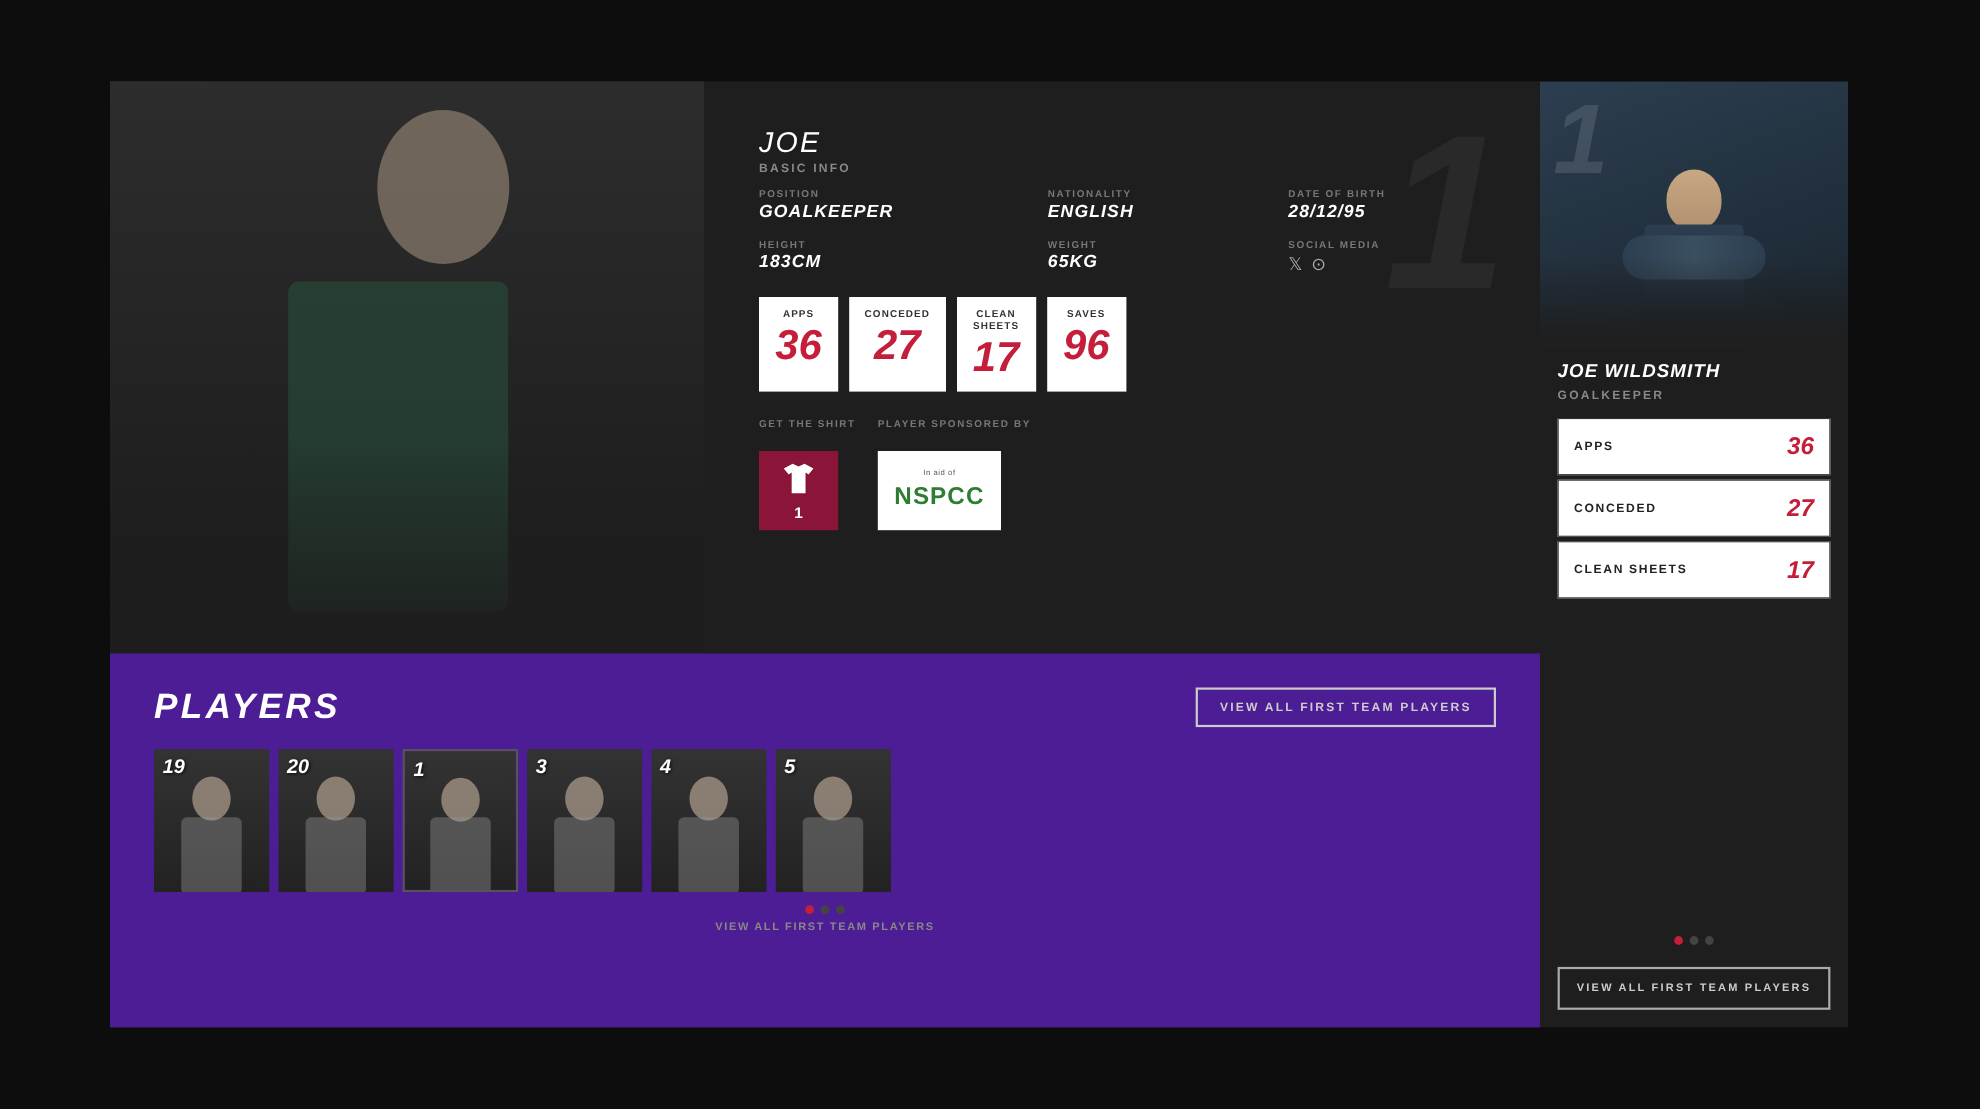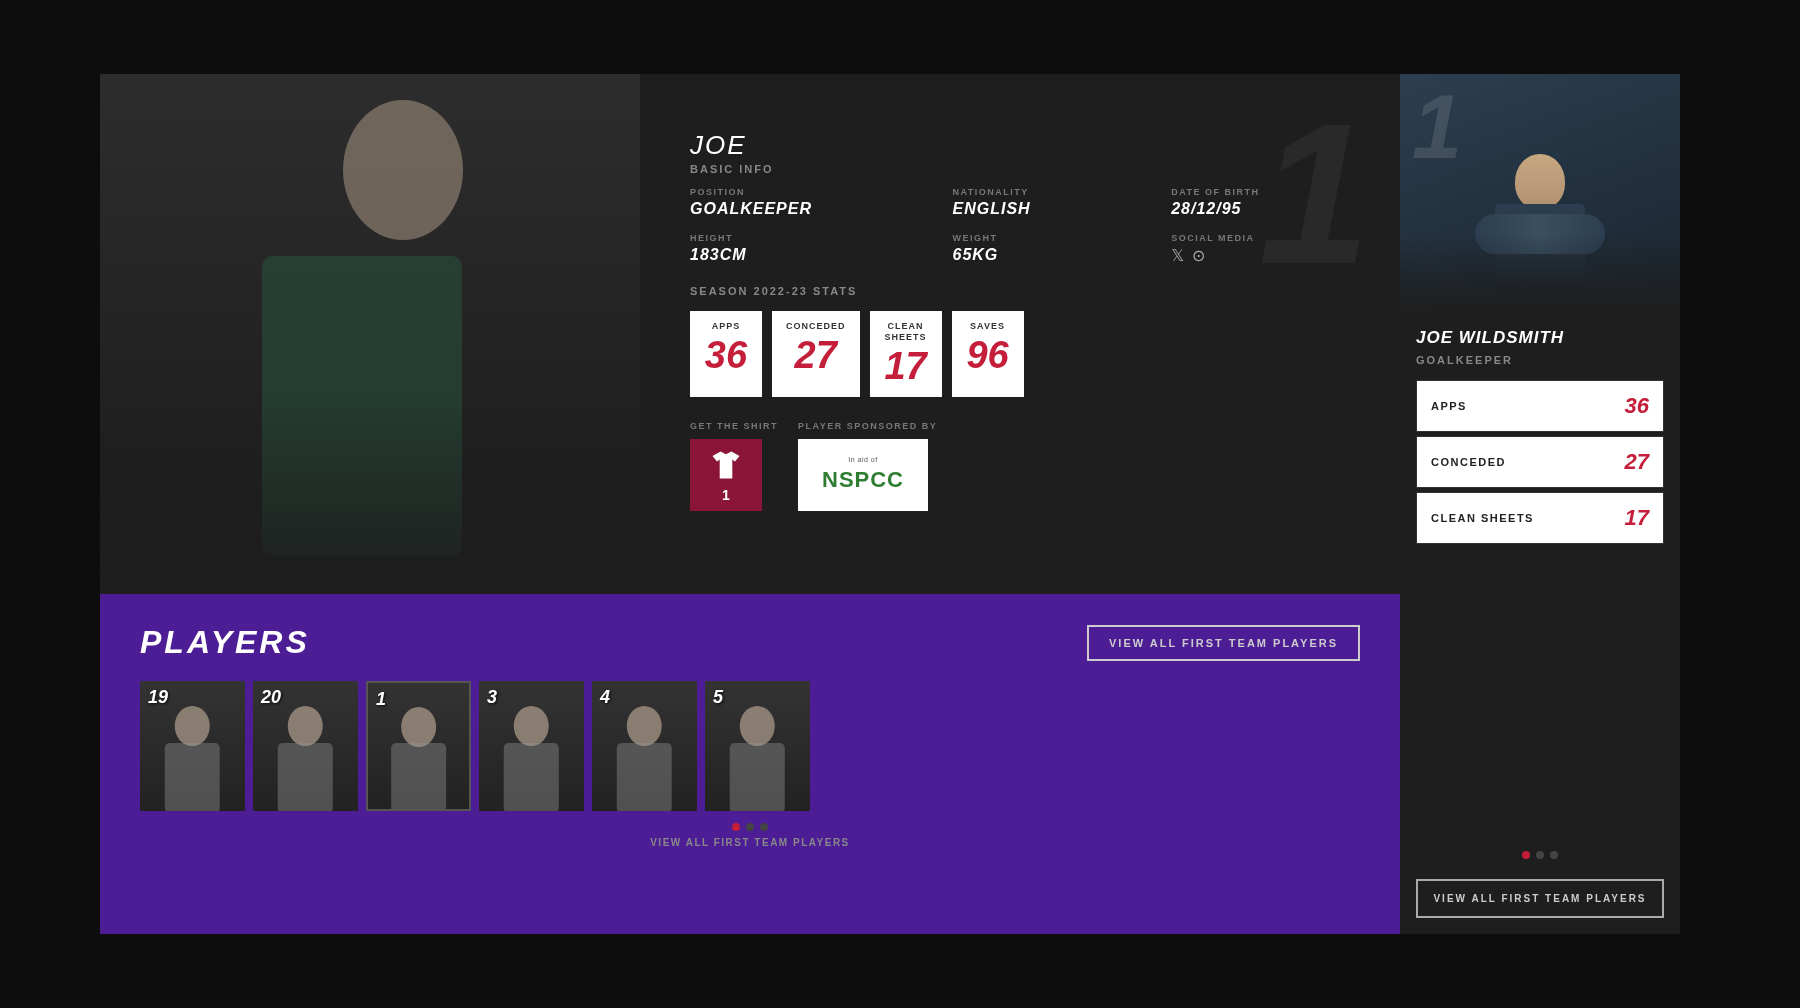--- a/index.html
+++ b/index.html
@@ -41,21 +41,21 @@
     .player-photo-bg {
       width: 100%;
       height: 100%;
       background: linear-gradient(to bottom, #2d2d2d, #1a1a1a);
       position: relative;
     }
 
     
     .player-info-area {
       flex: 1;
-      padding: 56px 40px 30px 50px;
+      padding: 40px 40px 30px 50px;
       position: relative;
     }
 
     
     .bg-number {
       position: absolute;
       right: 30px;
       top: 20px;
       font-size: 200px;
       font-weight: 900;
@@ -179,21 +179,21 @@
     }
 
     .action-group {}
 
     .action-label {
       font-size: 9px;
       font-weight: 700;
       color: #777;
       letter-spacing: 1.5px;
       text-transform: uppercase;
-      margin-bottom: 8px;
+      margin-bottom: 20px;
     }
 
     .shirt-box {
       background: #8a1538;
       width: 72px;
       height: 72px;
       display: flex;
       align-items: center;
       justify-content: center;
     }
@@ -209,21 +209,21 @@
     }
 
     .shirt-number-small {
       font-size: 14px;
       font-weight: 900;
       color: #fff;
     }
 
     .sponsor-box {
       background: #fff;
-      width: 130px;
+      width: 112px;
       height: 72px;
       display: flex;
       flex-direction: column;
       align-items: center;
       justify-content: center;
       padding: 8px;
     }
 
     .sponsor-subtitle {
       font-size: 7px;
@@ -597,21 +597,20 @@
             </div>
             <div class="info-item">
               <div class="info-label">SOCIAL MEDIA</div>
               <div class="social-icons">
                 <span class="social-icon">𝕏</span>
                 <span class="social-icon">⊙</span>
               </div>
             </div>
           </div>
 
-          <div class="season-title">SEASON 2022-23 STATS</div>
 
           <div class="stats-grid">
             <div class="stat-box">
               <div class="stat-label">APPS</div>
               <div class="stat-value">36</div>
             </div>
             <div class="stat-box">
               <div class="stat-label">CONCEDED</div>
               <div class="stat-value">27</div>
             </div>

